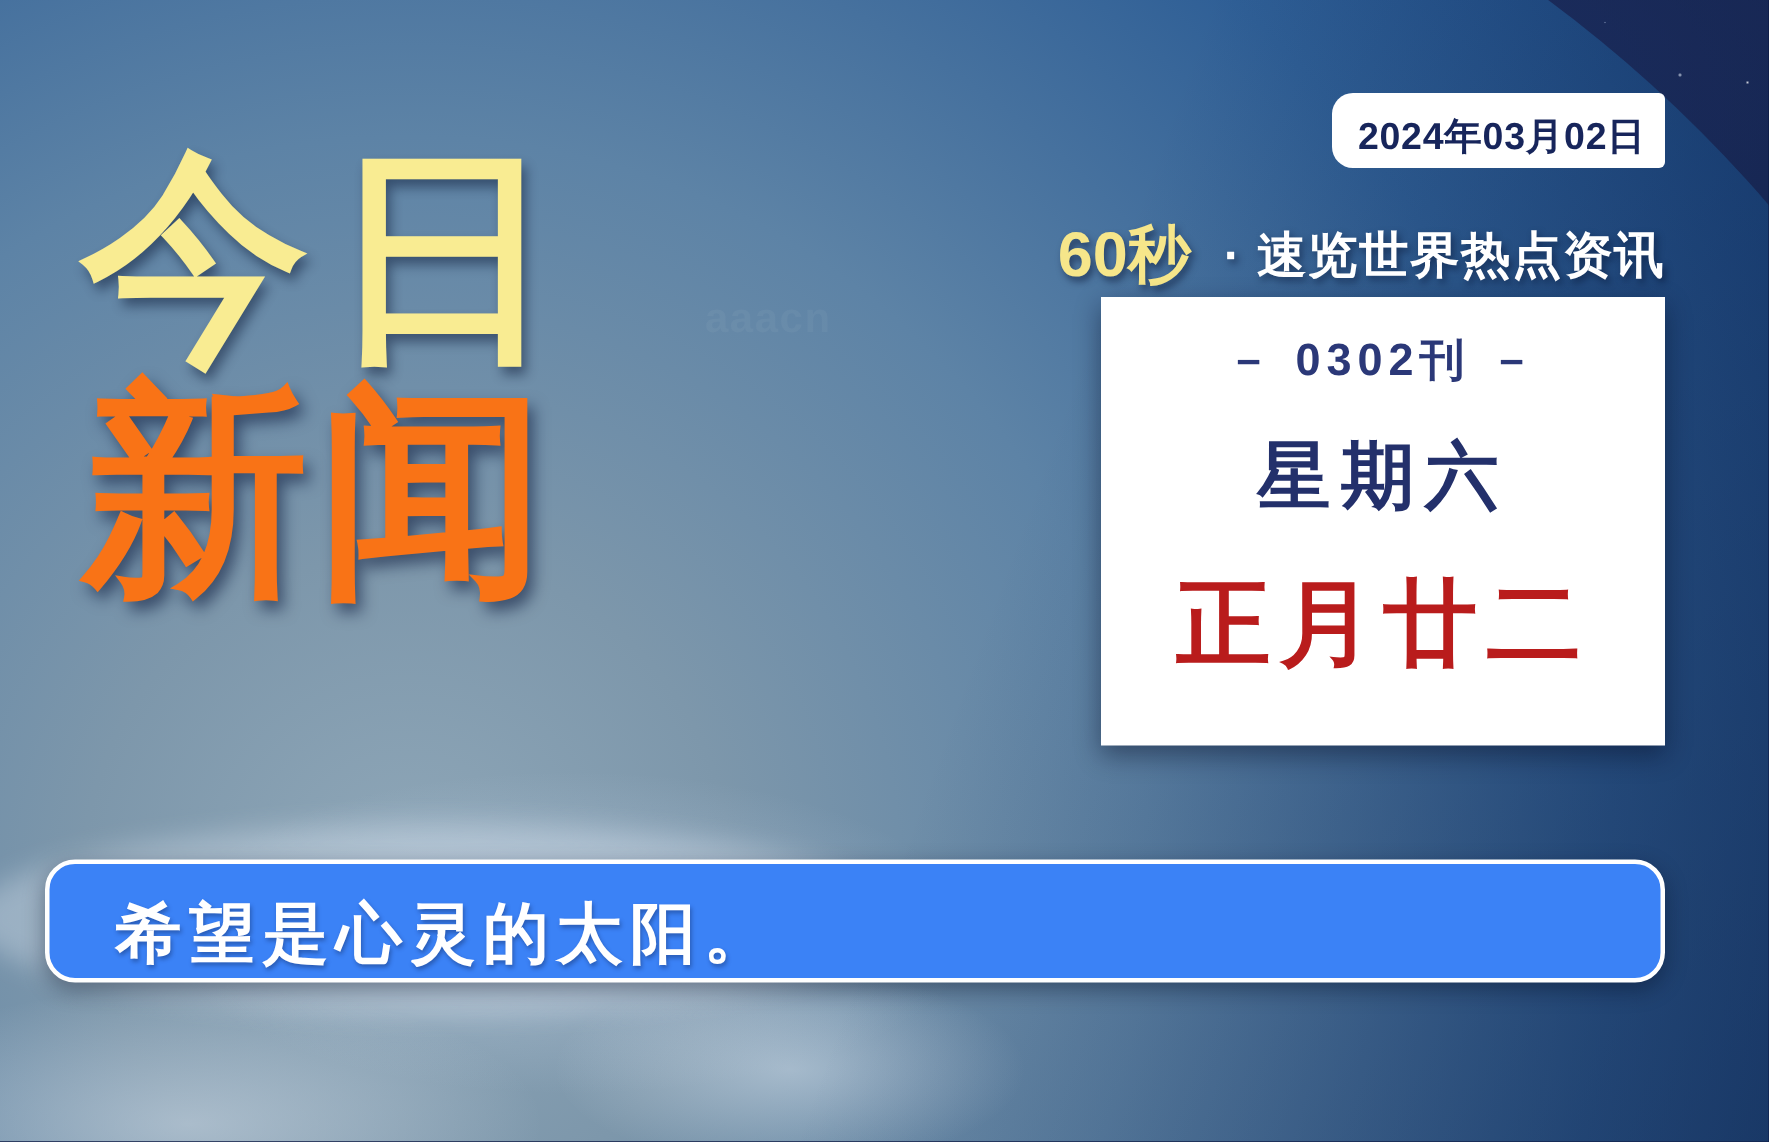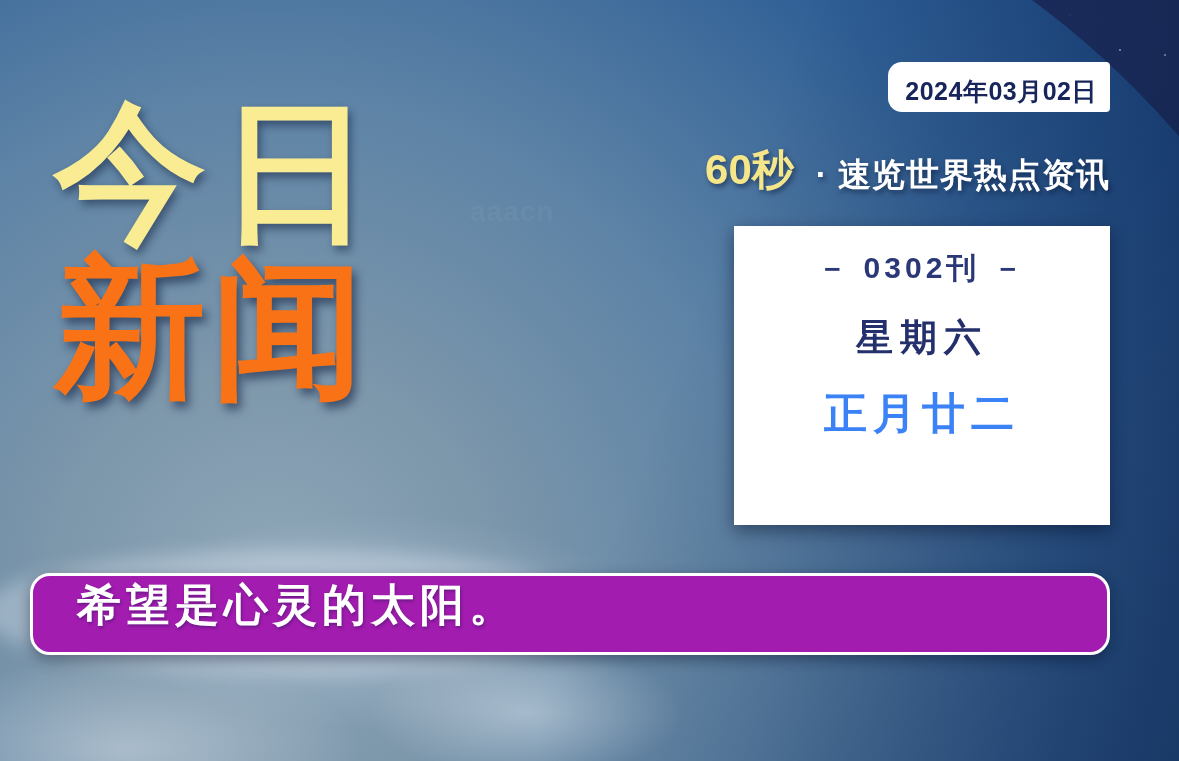--- a/index.html
+++ b/index.html
@@ -167,21 +167,21 @@
     font-size:25px; font-weight:700;
     letter-spacing:.5px;
     padding:15px 13px 6px 17px;
     border-radius:14px 4px 4px 14px;
     white-space:nowrap;
     line-height:1.15;
   }
 
   .tagline {
     position:absolute; right:0; top:80px;
-    display:flex; align-items:flex-end;
+    display:flex; align-items:center;
     white-space:nowrap;
   }
   .tag-60 {
     font-size:42px; font-weight:700;
     color:#F6E68A;
     letter-spacing:0px;
     text-shadow:2px 3px 5px rgba(5,15,45,.5);
   }
   .tag-rest {
     font-size:33px; font-weight:700;
@@ -192,51 +192,50 @@
   }
 
   .info-card {
     position:absolute; left:0; top:136px;
     width:376px; height:299px;
     background:#FFFFFF;
     box-shadow:0 6px 16px rgba(4,12,36,.45);
     display:flex; flex-direction:column;
     align-items:center; justify-content:flex-start;
     padding-top:22px;
-    margin-top:28px;
   }
   .issue {
     color:#2B3878;
     font-size:30px; font-weight:700;
     letter-spacing:4px;
     white-space:nowrap;
   }
   .weekday {
     color:#23306B;
-    font-size:37px; font-weight:700;
+    font-size:49px; font-weight:700;
     letter-spacing:7px;
     margin-top:24px;
     white-space:nowrap;
   }
   .lunar {
-    color:#3b82f6;
-    font-size:43px; font-weight:700;
+    color:#b91c1c;
+    font-size:63px; font-weight:700;
     letter-spacing:6px;
     margin-top:22px;
     white-space:nowrap;
   }
 
   
   .quote-bar {
     position:absolute; left:30px; top:573px;
     width:1080px; height:82px;
-    background:#a21caf;
+    background:#3b82f6;
     border:3px solid #FFFFFF;
     border-radius:20px;
-    display:flex; align-items:flex-start;
+    display:flex; align-items:flex-end;
     box-shadow:0 5px 14px rgba(4,12,36,.4);
   }
   .quote-text {
     color:#FFFFFF;
     font-size:44px; font-weight:700;
     letter-spacing:5px;
     padding-left:44px;
     white-space:nowrap;
     text-shadow:1px 2px 3px rgba(10,20,60,.35);
   }

